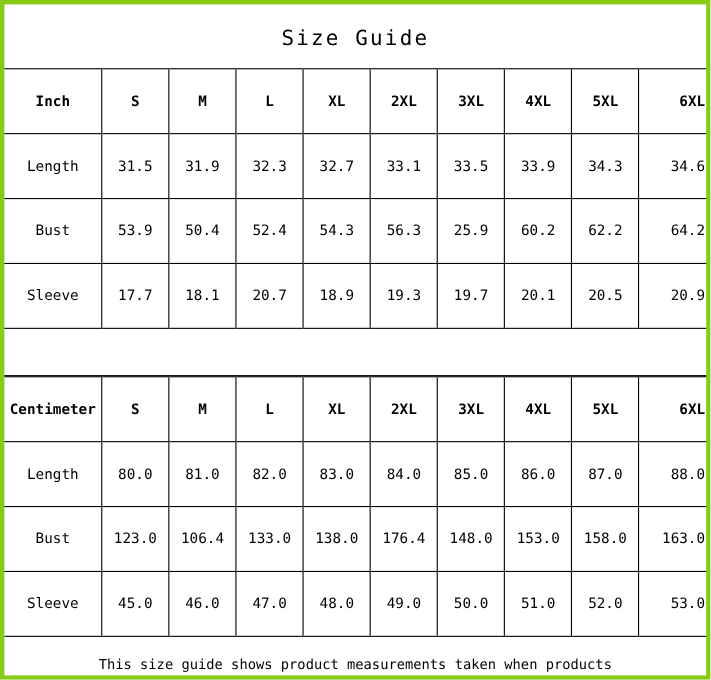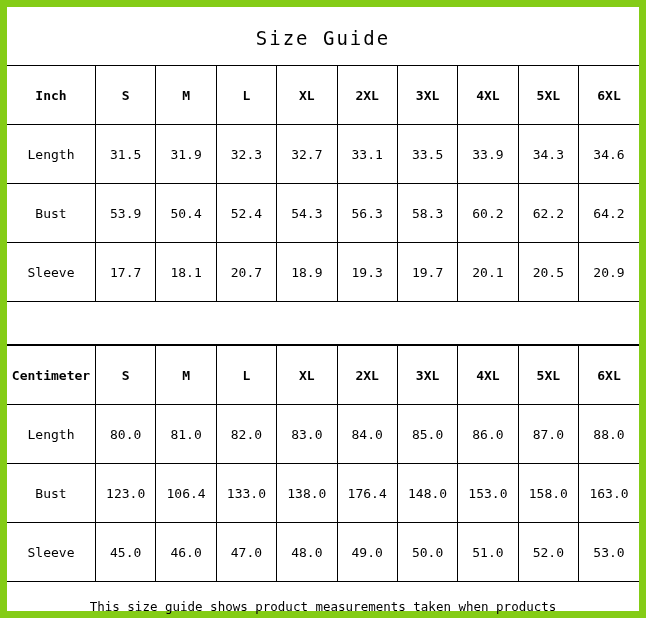--- a/index.html
+++ b/index.html
@@ -12,21 +12,21 @@
     height: 618px;
     font-family: "DejaVu Sans Mono", monospace;
     color: #000000;
     overflow: hidden;
   }
   .page {
     position: relative;
     width: 646px;
     height: 618px;
     box-sizing: border-box;
-    border: 7px solid #84cc16;
+    border: 4px solid #84cc16;
     background: #ffffff;
   }
   .title {
     text-align: center;
     font-size: 19px;
     letter-spacing: 2px;
     padding-top: 20px;
     padding-bottom: 16px;
     font-weight: normal;
     margin: 0;
@@ -46,20 +46,21 @@
     vertical-align: middle;
   }
   table.size-table td + td {
     border-left: 1px solid #000000;
   }
   table.size-table td:first-child {
     border-left: none;
   }
   table.size-table td:last-child {
     border-right: none;
+    text-align: right;
   }
   .label-cell {
     font-weight: normal;
     font-size: 13.5px;
   }
   .head-cell {
     font-weight: bold;
     font-size: 13.5px;
   }
   .spacer {
@@ -109,21 +110,21 @@
       <td>34.3</td>
       <td>34.6</td>
     </tr>
     <tr>
       <td class="label-cell">Bust</td>
       <td>53.9</td>
       <td>50.4</td>
       <td>52.4</td>
       <td>54.3</td>
       <td>56.3</td>
-      <td>58.3</td>
+      <td>25.9</td>
       <td>60.2</td>
       <td>62.2</td>
       <td>64.2</td>
     </tr>
     <tr>
       <td class="label-cell">Sleeve</td>
       <td>17.7</td>
       <td>18.1</td>
       <td>20.7</td>
       <td>18.9</td>

